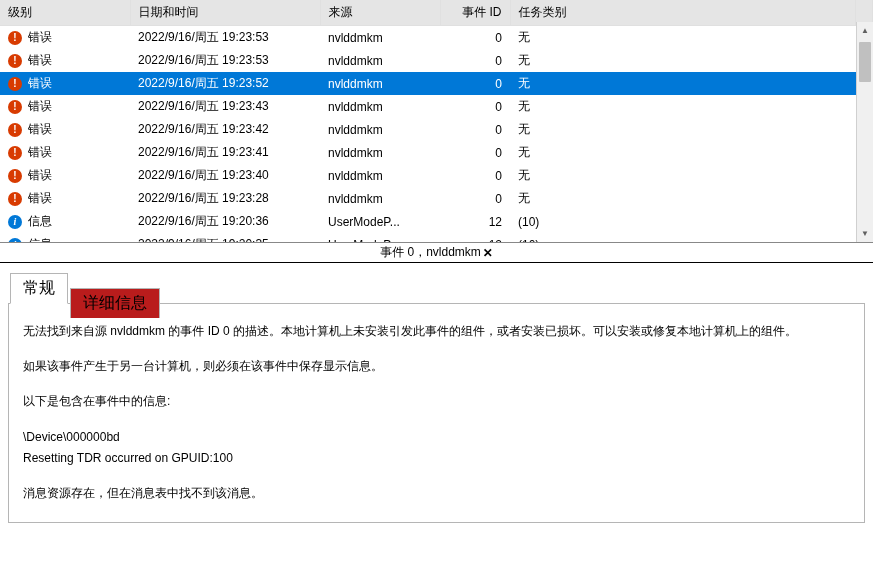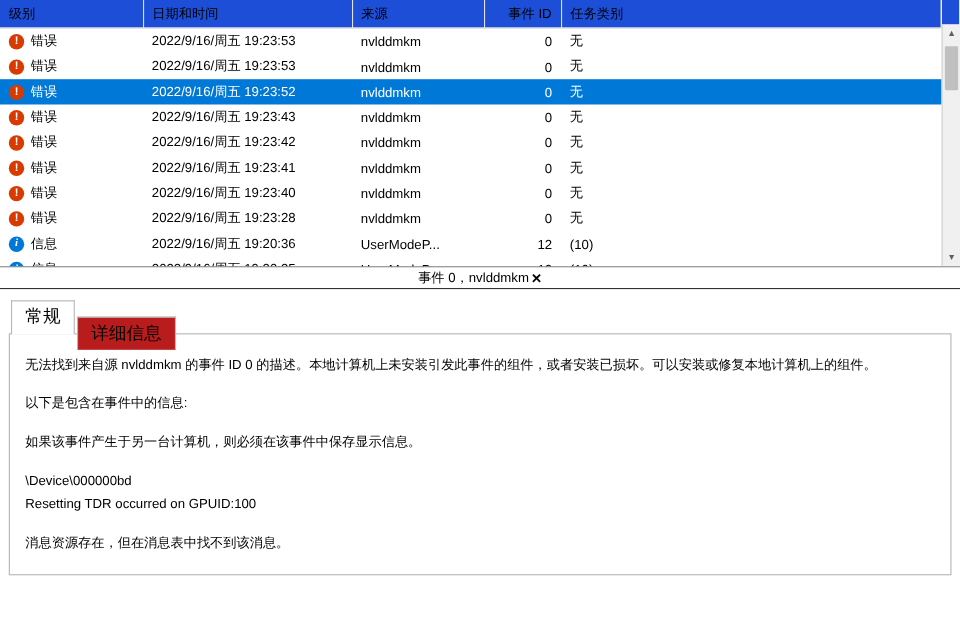--- a/index.html
+++ b/index.html
@@ -23,21 +23,21 @@
   width: 100%;
   border-collapse: collapse;
   table-layout: fixed;
 }
 .grid th {
   text-align: left;
   font-weight: normal;
   padding: 4px 6px 4px 8px;
   border-right: 1px solid #e0e0e0;
   border-bottom: 1px solid #e0e0e0;
-  background: #1d4ed8;
+  background: #e5e5e5;
   height: 22px;
   white-space: nowrap;
   overflow: hidden;
 }
 .grid th.num { text-align: right; padding-right: 8px; }
 .grid td {
   padding: 3px 6px 3px 8px;
   height: 21px;
   white-space: nowrap;
   overflow: hidden;
@@ -303,19 +303,19 @@
   <span class="close">✕</span>
 </div>
 
 <div class="detail-body">
   <div class="tabs">
     <div class="tab active">常规</div>
     <div class="tab inactive">详细信息</div>
   </div>
   <div class="tab-panel" id="detail-panel">
       <p>无法找到来自源 nvlddmkm 的事件 ID 0 的描述。本地计算机上未安装引发此事件的组件，或者安装已损坏。可以安装或修复本地计算机上的组件。</p>
+      <p>如果该事件产生于另一台计算机，则必须在该事件中保存显示信息。</p>
       <p>以下是包含在事件中的信息:</p>
-      <p>如果该事件产生于另一台计算机，则必须在该事件中保存显示信息。</p>
       <p style="margin-bottom: 2px;">\Device\000000bd</p>
       <p>Resetting TDR occurred on GPUID:100</p>
       <p>消息资源存在，但在消息表中找不到该消息。</p>
     </div>
 </div>
 
 </body></html>

